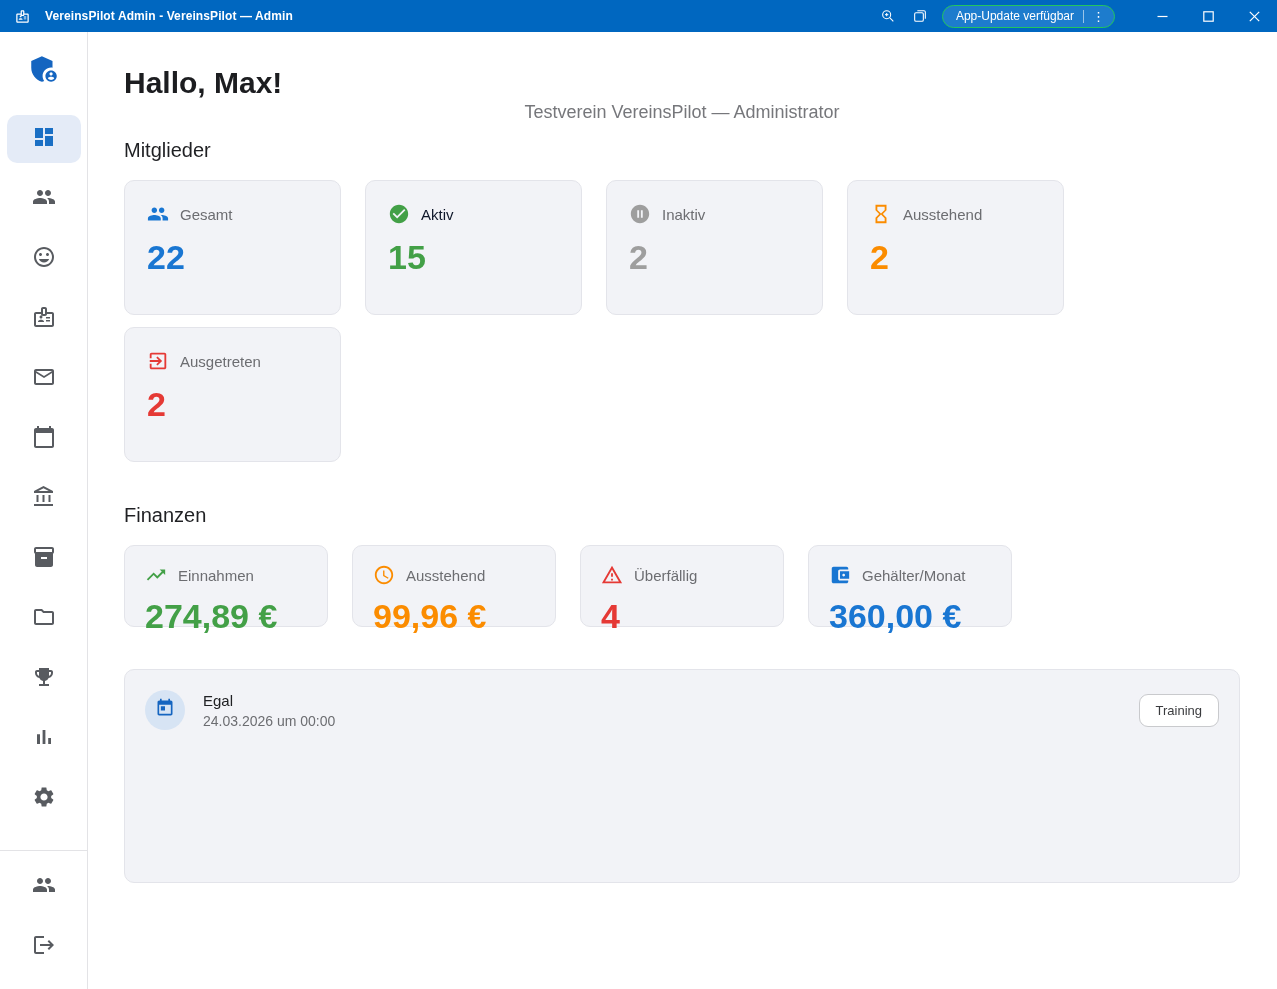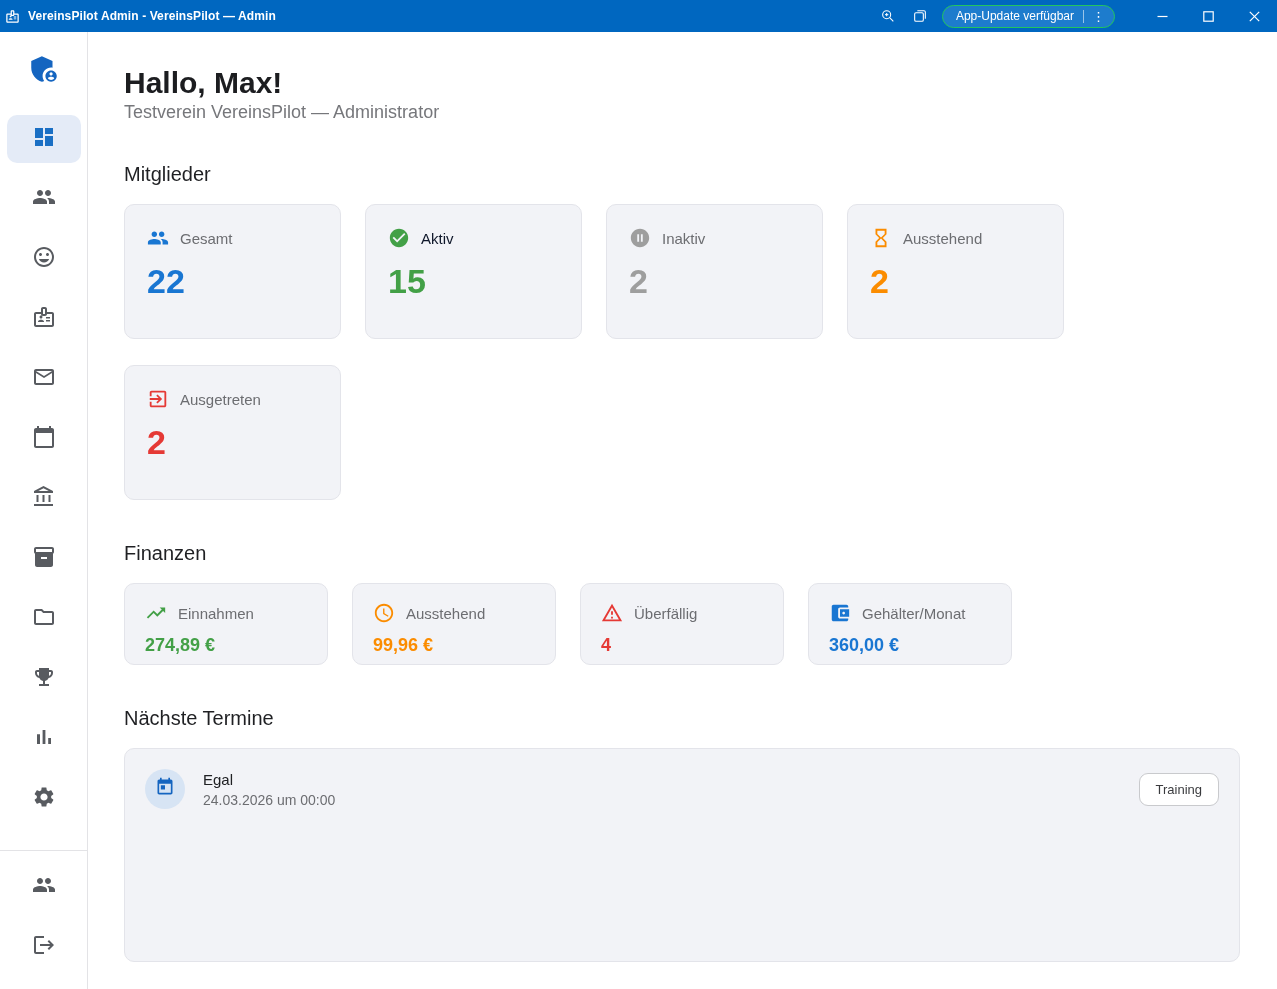--- a/index.html
+++ b/index.html
@@ -7,21 +7,21 @@
   body {
     font-family: "Liberation Sans", "DejaVu Sans", sans-serif;
     background:#ffffff; color:#1f2023;
   }
   
   .titlebar {
     height:32px; background:#0067c0; color:#fff;
     display:flex; align-items:center; justify-content:space-between;
     -webkit-user-select:none; user-select:none;
   }
-  .tb-left { display:flex; align-items:center; gap:7px; padding-left:4px; }
+  .tb-left { display:flex; align-items:center; gap:14px; padding-left:14px; }
   .tb-appicon { width:17px; height:17px; display:flex; align-items:center; justify-content:center; }
   .tb-appicon svg { width:15px; height:15px; fill:#fff; }
   .tb-title { font-size:12px; font-weight:700; letter-spacing:.1px; }
   .tb-right { display:flex; align-items:center; height:100%; }
   .tb-iconbtn { width:32px; height:32px; display:flex; align-items:center; justify-content:center; cursor:pointer; }
   .tb-iconbtn svg { width:16px; height:16px; stroke:#fff; fill:none; stroke-width:1.6; }
   .update-pill {
     display:flex; align-items:center; height:23px; margin:0 24px 0 6px;
     background:#1d7ccd; border:1px solid #22c55e; border-radius:999px;
     color:#fff; font-size:12px; padding:0 7px 0 13px; cursor:pointer;
@@ -47,32 +47,32 @@
     display:flex; align-items:center; justify-content:center; cursor:pointer;
   }
   .nav-item svg { width:24px; height:24px; fill:#585b60; }
   .nav-item.selected { background:#e4ebf7; }
   .nav-item.selected svg { fill:#1a6fc4; }
   .sidebar-bottom { margin-top:auto; width:100%; display:flex; flex-direction:column; align-items:center; padding-bottom:6px; }
   .sidebar-divider { width:88px; height:1px; background:#e3e3e6; margin-bottom:12px; }
   
   .main { flex:1; padding:34px 37px 0 36px; overflow:hidden; }
   .greeting { font-size:30px; font-weight:600; color:#1c1d20; margin-bottom:2px; }
-  .subtitle { font-size:18px; color:#76777b; margin-bottom:40px; }
+  .subtitle { font-size:18px; color:#76777b; margin-bottom:16px;text-align:center; }
   .section-title { font-size:20px; font-weight:500; color:#1f2023; margin-bottom:18px; }
-  .cards-row { display:flex; flex-wrap:wrap; gap:26px 24px; }
+  .cards-row { display:flex; flex-wrap:wrap; gap:12px 24px; }
   .stat-card {
     width:217px; height:135px; background:#f2f3f7; border:1px solid #e3e4ea;
     border-radius:10px; padding:22px 22px;
   }
   .fin-card { width:204px; height:82px; padding:18px 20px; }
   .card-head { display:flex; align-items:center; gap:11px; color:#6c6d71; font-size:15px; }
   .card-head svg { width:22px; height:22px; fill:currentColor; display:block; }
   .card-value { font-size:34px; font-weight:700; margin-top:13px; }
-  .fin-card .card-value { font-size:18px; margin-top:11px; }
+  .fin-card .card-value { font-size:34px; margin-top:11px; }
   .sec-members { margin-bottom:42px; }
   .sec-finances { margin-bottom:42px; }
   
   .events-card {
     background:#f2f3f7; border:1px solid #e3e4ea; border-radius:10px;
     padding:9px 16px; width:100%; min-height:214px;
   }
   .event-row { display:flex; align-items:center; padding:11px 4px; }
   .event-avatar {
     width:40px; height:40px; border-radius:50%; background:#d7e4f4;
@@ -345,21 +345,20 @@
               </span>
             <span style="color:#6c6d71">Gehälter/Monat</span>
           </div>
           <div class="card-value" style="color: rgb(25, 118, 210);">360,00 €</div>
         </div>
 
       </div>
     </section>
 
     <section>
-      <h2 class="section-title">Nächste Termine</h2>
       <div class="events-card">
 
 
 
         <div class="event-row">
           <div class="event-avatar">
             <span><svg viewBox="0 0 24 24">
                   <path d="M19 3h-1V1h-2v2H8V1H6v2H5c-1.11 0-1.99.9-1.99 2L3 19c0 1.1.89 2 2 2h14c1.1 0 2-.9 2-2V5c0-1.1-.9-2-2-2zm0 16H5V8h14v11zM7 10h5v5H7z"></path>
                 </svg></span>
           </div>

